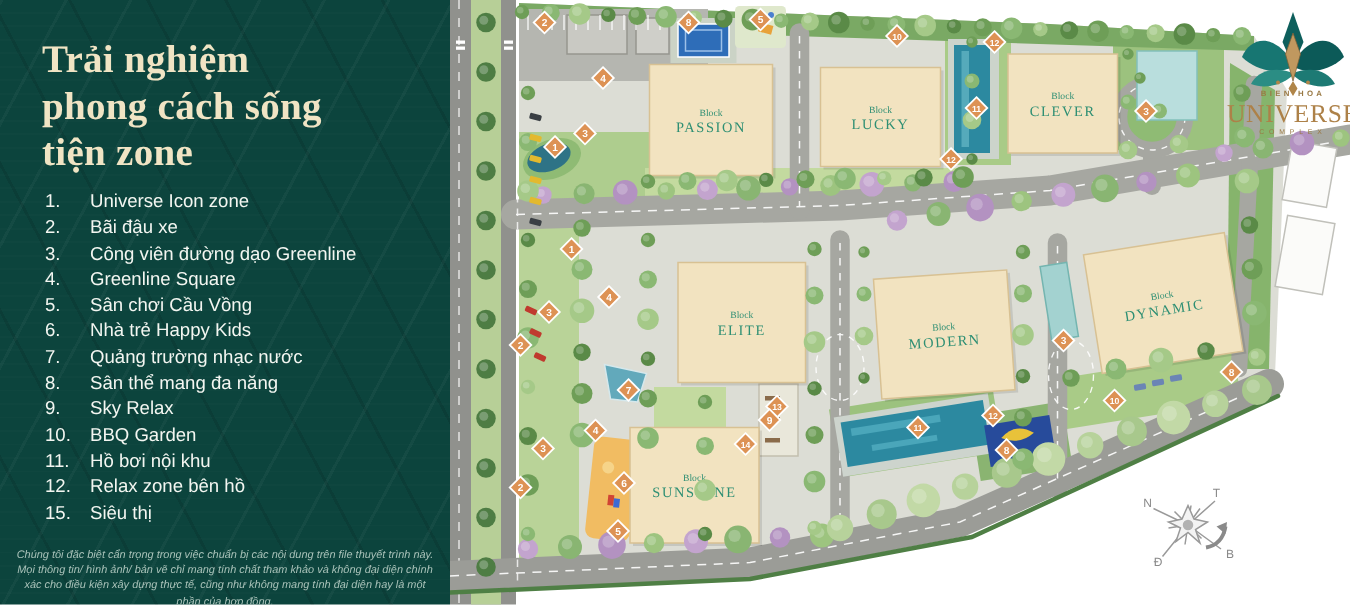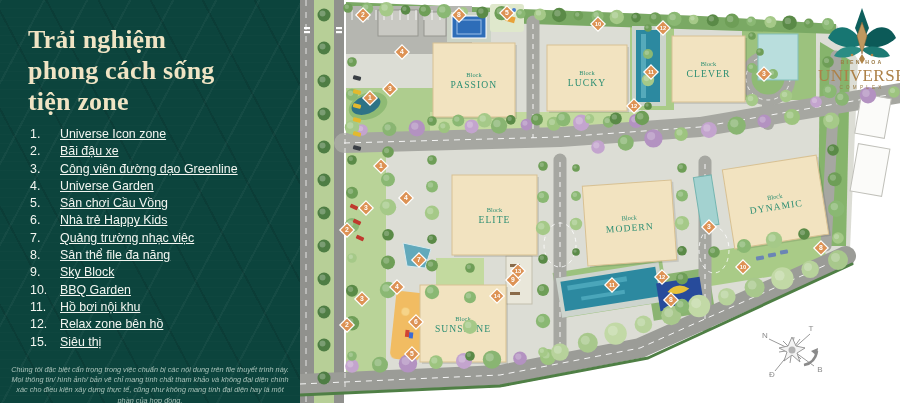--- a/index.html
+++ b/index.html
@@ -11,21 +11,21 @@
       repeating-linear-gradient(118deg, rgba(255,255,255,.035) 0 2px, transparent 2px 38px),
       repeating-linear-gradient(62deg, rgba(0,0,0,.10) 0 2px, transparent 2px 46px),
       repeating-linear-gradient(0deg, rgba(255,255,255,.012) 0 1px, transparent 1px 9px);
     pointer-events:none;}
   .panel-inner{position:relative;z-index:1;height:100%;}
   .panel-title{font-family:"Liberation Serif","DejaVu Serif",serif;font-weight:700;
     color:#f0e4c4;font-size:26px;line-height:31px;padding:24px 14px 0 28px;letter-spacing:.2px;}
   .legend{list-style:none;margin:10px 0 0 0;padding:0 8px 0 30px;color:#f3f6f1;font-size:12.4px;}
   .legend li{display:flex;align-items:baseline;height:17.3px;}
   .legend .num{flex:none;width:30px;}
-  .legend .lab{white-space:nowrap;text-decoration:underline;}
+  .legend .lab{white-space:nowrap;}
   .disclaimer{position:absolute;left:9px;right:9px;top:365px;margin:0;text-align:center;
     font-style:italic;font-size:7.3px;line-height:1.4;color:#a9c2b9;}
   .map-wrap{position:absolute;left:300px;top:0;width:600px;height:405px;}
   svg text{user-select:none;}
 </style>
 </head>
 <body>
 
 <div class="stage">
 
@@ -44,41 +44,41 @@
           <li>
             <span class="num">2.</span>
             <span class="lab">Bãi đậu xe</span>
           </li>
           <li>
             <span class="num">3.</span>
             <span class="lab">Công viên đường dạo Greenline</span>
           </li>
           <li>
             <span class="num">4.</span>
-            <span class="lab">Universe Garden</span>
+            <span class="lab">Greenline Square</span>
           </li>
           <li>
             <span class="num">5.</span>
             <span class="lab">Sân chơi Cầu Vồng</span>
           </li>
           <li>
             <span class="num">6.</span>
             <span class="lab">Nhà trẻ Happy Kids</span>
           </li>
           <li>
             <span class="num">7.</span>
-            <span class="lab">Quảng trường nhạc việc</span>
+            <span class="lab">Quảng trường nhạc nước</span>
           </li>
           <li>
             <span class="num">8.</span>
-            <span class="lab">Sân thể file đa năng</span>
+            <span class="lab">Sân thể mang đa năng</span>
           </li>
           <li>
             <span class="num">9.</span>
-            <span class="lab">Sky Block</span>
+            <span class="lab">Sky Relax</span>
           </li>
           <li>
             <span class="num">10.</span>
             <span class="lab">BBQ Garden</span>
           </li>
           <li>
             <span class="num">11.</span>
             <span class="lab">Hồ bơi nội khu</span>
           </li>
           <li>

